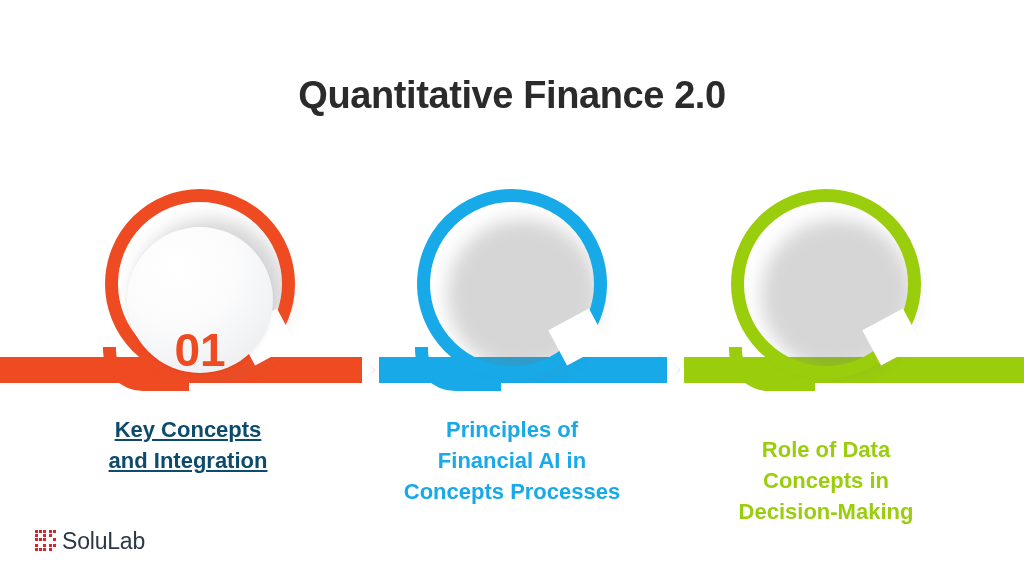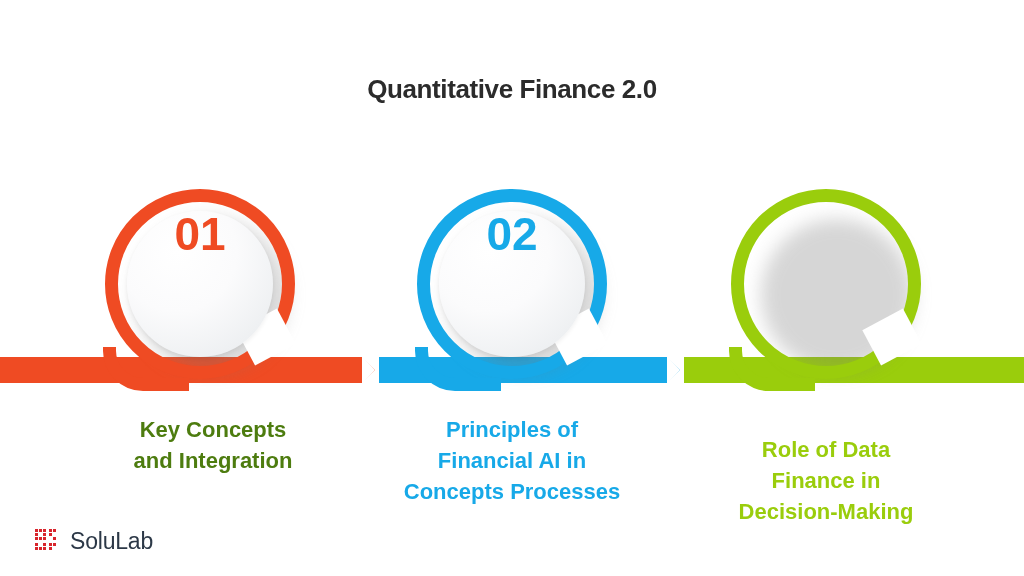--- a/index.html
+++ b/index.html
@@ -18,21 +18,21 @@
     overflow: hidden;
   }
 
   
   #page-title {
     position: absolute;
     left: 0;
     top: 74px;
     width: 1024px;
     text-align: center;
-    font-size: 26px;
+    font-size: 38px;
     font-weight: bold;
     letter-spacing: -0.4px;
     color: #2b2b2b;
     font-family: "Liberation Sans", sans-serif;
   }
 
   
   #timeline-band {
     position: absolute;
     left: 0;
@@ -119,28 +119,28 @@
     top: 30px;
     width: 152px;
     height: 152px;
     border-radius: 50%;
     background: rgba(120,120,120,0.30);
     filter: blur(9px);
   }
   .disc {
     position: absolute;
     left: 22px;
-    top: 22px;
+    top: 38px;
     width: 146px;
     height: 146px;
     border-radius: 50%;
     background: radial-gradient(circle at 34% 28%, #ffffff 0%, #fbfbfc 42%, #eef0f2 78%, #e3e6ea 100%);
     box-shadow: 0 2px 4px rgba(0,0,0,0.06);
     display: flex;
-    align-items: flex-start;
+    align-items: flex-end;
     justify-content: center;
   }
   .disc-num {
     font-size: 46px;
     font-weight: bold;
     letter-spacing: 0px;
     line-height: 1;
     font-family: "Liberation Sans", sans-serif;
   }
 
@@ -155,21 +155,22 @@
     line-height: 1.42;
     font-family: "Liberation Sans", sans-serif;
   }
 
   
   #logo {
     position: absolute;
     left: 34px;
     top: 528px;
     display: flex;
-    gap: 10px;
+    align-items: center;
+    gap: 2px;
   }
   #logo-mark {
     width: 26px;
     height: 26px;
     display: block;
   }
   #logo-text {
     font-size: 23px;
     font-weight: normal;
     color: #2c3847;
@@ -214,48 +215,45 @@
     </div>
   </div>
 
   <div class="node" style="left:417px; top:189px; color:#17a9e8;">
     <div class="disc-shadow"></div>
     <div class="ring-wrap">
       <div class="ring"></div>
       <div class="ring-gap"></div>
       <div class="ring-tail"></div>
     </div>
-    <div class="disc">
-      <span class="disc-num" style="color:#17a9e8;">02</span>
-    </div>
   </div>
 
   <div class="node" style="left:731px; top:189px; color:#9acd0c;">
     <div class="disc-shadow"></div>
     <div class="ring-wrap">
       <div class="ring"></div>
       <div class="ring-gap"></div>
       <div class="ring-tail"></div>
     </div>
   </div>
 
-  <div class="caption" style="left:63px; color:#4d7c0f;">
+  <div class="caption" style="left:38px; color:#0c4a6e;text-decoration:underline;">
     <div>Key Concepts</div>
     <div>and Integration</div>
   </div>
 
   <div class="caption" style="left:362px; color:#17a9e8;">
     <div>Principles of</div>
     <div>Financial AI in</div>
     <div>Concepts Processes</div>
   </div>
 
   <div class="caption" style="left:676px; color:#9acd0c;margin-top:20px;">
     <div>Role of Data</div>
-    <div>Finance in</div>
+    <div>Concepts in</div>
     <div>Decision-Making</div>
   </div>
 
   <div id="logo">
     <svg id="logo-mark" viewBox="0 0 26 26" xmlns="http://www.w3.org/2000/svg">
       <g fill="#d8252c">
         <rect x="1" y="1" width="3" height="3"></rect>
         <rect x="5" y="1" width="3" height="3"></rect>
         <rect x="9" y="1" width="3" height="3"></rect>
         <rect x="15" y="1" width="3" height="3"></rect>

